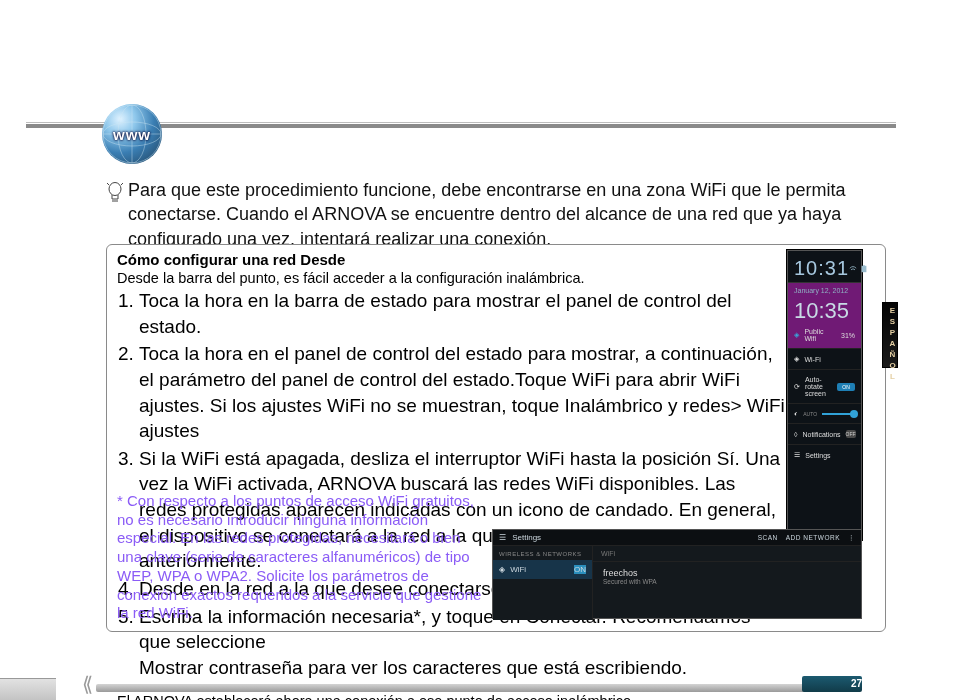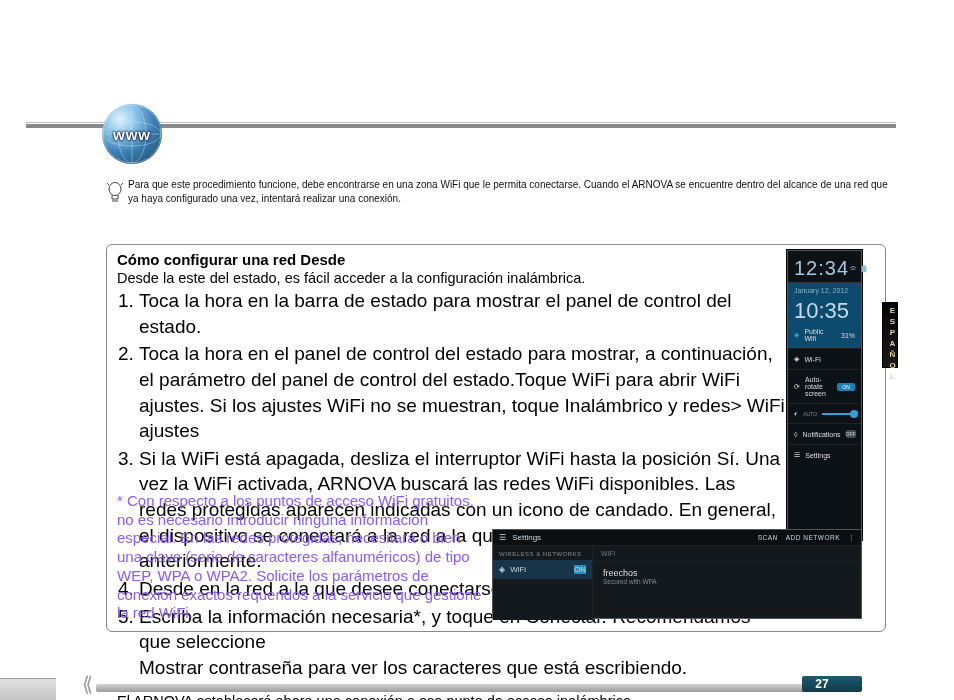--- a/index.html
+++ b/index.html
@@ -10,21 +10,21 @@
   .hrule-thin { position: absolute; left: 26px; top: 74px; width: 870px; height: 1px; background: #bdbdbd; }
   .hrule-thick { position: absolute; left: 26px; top: 76px; width: 870px; height: 4px; background: #8a8a8a; }
 
   .globe { position: absolute; left: 102px; top: 56px; width: 60px; height: 60px; }
   .globe-circle { width: 60px; height: 60px; border-radius: 50%; background: radial-gradient(circle at 30% 25%, #dff2ff 0%, #8fc8ec 25%, #3a7eb3 55%, #1e3d57 100%); position: absolute; }
   .globe-grid { position: absolute; width: 60px; height: 60px; border-radius: 50%; }
   .globe-www { position: absolute; width: 60px; text-align: center; top: 50%; transform: translateY(-50%); font-weight: 800; color: #fff; font-size: 15px; letter-spacing: 1px; text-shadow: 0 0 3px #003, 0 0 2px #003; font-family: Arial, sans-serif; }
 
   .title { position: absolute; left: 190px; top: 78px; font-size: 28px; font-family: "Arial Black","Impact",sans-serif; font-weight: 900; letter-spacing: 3px; background: linear-gradient(#555,#111); -webkit-background-clip: text; background-clip: text; color: transparent; text-transform: uppercase; }
 
-  .intro { position: absolute; left: 128px; top: 130px; width: 760px; font-size: 10px; line-height: 1.35; color: #111; }
+  .intro { position: absolute; left: 128px; top: 130px; width: 760px; font-size: 18px; line-height: 1.35; color: #111; }
   .tip-icon { position: absolute; left: 106px; top: 134px; width: 18px; height: 22px; }
 
   .box { position: absolute; left: 106px; top: 196px; width: 780px; height: 388px; border: 1px solid #8a8a8a; border-radius: 6px; padding: 6px 10px; background: #fff; }
   .box-title { font-weight: 700; font-size: 15px; font-family: Arial, sans-serif; }
   .box-intro { font-size: 14.5px; margin-top: 2px; }
   ol.steps { margin-top: 2px; padding-left: 22px; font-size: 19px; line-height: 1.35; width: 670px; }
   ol.steps li { margin-bottom: 2px; }
   .conclusion { margin-top: 12px; font-size: 14.5px; }
   .footnote { position: absolute; left: 10px; bottom: 8px; width: 370px; font-size: 15px; line-height: 1.25; color: #8b5cf6; }
 
@@ -34,42 +34,42 @@
   .shot1 .clock-ic { display: inline-flex; gap: 3px; }
   .shot1 .sep { height: 1px; background: #333; margin: 0 0 0 0; }
   .shot1 .panel { padding: 0; }
   .shot1 .phdr { padding: 4px 6px; color: #8fb0c3; font-size: 7px; display: flex; justify-content: space-between; }
   .shot1 .prow { padding: 6px 6px; display: flex; align-items: center; gap: 5px; border-top: 1px solid #222; font-size: 7px; color: #ddd; }
   .shot1 .prow .grow { flex: 1; }
   .shot1 .toggle-on { width: 18px; height: 8px; background: #1e7fb5; border-radius: 2px; font-size: 5px; color: #fff; text-align: center; line-height: 8px; }
   .shot1 .toggle-off { width: 18px; height: 8px; background: #4a4a4a; border-radius: 2px; font-size: 5px; color: #ccc; text-align: center; line-height: 8px; }
   .shot1 .slider { flex: 1; height: 2px; background: #31a2d8; position: relative; }
   .shot1 .slider::after { content: ""; position: absolute; right: -3px; top: -3px; width: 8px; height: 8px; border-radius: 50%; background: #31a2d8; }
-  .shot1 .panel-top { background: #0c4a6e; }
+  .shot1 .panel-top { background: #701a75; }
   .shot1 .bigtime { font-size: 22px; font-weight: 200; color: #c8dae4; padding: 0 6px 4px; }
   .shot1 .wifi-ic { color: #3aa3d8; }
 
   .shot2 { position: absolute; right: 92px; bottom: 129px; width: 370px; height: 90px; background: #14191d; border: 1px solid #555; color: #cbd6dd; font-size: 8px; }
   .shot2 .top { height: 16px; background: #0c0f12; display: flex; align-items: center; padding: 0 6px; gap: 6px; border-bottom: 1px solid #222; }
   .shot2 .top .right { margin-left: auto; display: flex; gap: 8px; font-size: 6.5px; letter-spacing: 0.5px; }
   .shot2 .cols { display: flex; height: 74px; }
   .shot2 .side { width: 100px; background: #14191d; border-right: 1px solid #222; }
   .shot2 .side .cat { font-size: 6px; color: #888; padding: 5px 6px 3px; letter-spacing: 0.5px; }
   .shot2 .side .srow { padding: 5px 6px; display: flex; align-items: center; gap: 5px; background: #173449; font-size: 8px; }
   .shot2 .main { flex: 1; }
   .shot2 .main .mhdr { font-size: 7px; color: #777; padding: 4px 8px; border-bottom: 1px solid #222; }
   .shot2 .main .net { padding: 6px 10px; }
   .shot2 .main .net .nname { font-size: 9px; color: #ddd; }
   .shot2 .main .net .nsec { font-size: 6.5px; color: #888; }
 
   .lang-tab { position: absolute; right: 56px; top: 254px; width: 16px; height: 66px; background: linear-gradient(#050505,#1a1a1a); border: 1px solid #000; color: #e4cfa3; font-size: 8px; letter-spacing: 2px; writing-mode: vertical-rl; text-orientation: upright; text-align: center; padding-top: 3px; font-weight: 700; }
 
   .foot-rule { position: absolute; left: 96px; bottom: 56px; width: 760px; height: 8px; background: linear-gradient(#d4d4d4,#9a9a9a); border-radius: 2px; }
   .foot-bracket { position: absolute; left: 82px; bottom: 52px; color: #9a9a9a; font-size: 20px; font-weight: 300; letter-spacing: -6px; }
-  .page-num { position: absolute; right: 92px; bottom: 56px; width: 60px; height: 16px; background: linear-gradient(#1c5a70,#113b49); color: #fff; font-size: 12px; font-weight: 700; text-align: center; line-height: 16px; padding-right: 20px; border-radius: 2px; }
+  .page-num { position: absolute; right: 92px; bottom: 56px; width: 60px; height: 16px; background: linear-gradient(#1c5a70,#113b49); color: #fff; font-size: 10px; font-weight: 700; text-align: right; line-height: 16px; padding-right: 0; border-radius: 2px; }
 
   .binder { position: absolute; left: 0; bottom: 42px; width: 56px; height: 28px; background: linear-gradient(#e2e2e2,#bcbcbc); border-top: 1px solid #999; border-bottom: 1px solid #999; }
 
   .ic { width: 8px; height: 8px; display: inline-block; }
 </style>
 </head>
 <body>
 
 <div class="page">
 
@@ -95,36 +95,36 @@
     <line x1="6" y1="19" x2="12" y2="19" stroke="#444" stroke-width="1"></line>
     <line x1="3" y1="3" x2="1" y2="1" stroke="#444" stroke-width="1"></line>
     <line x1="15" y1="3" x2="17" y2="1" stroke="#444" stroke-width="1"></line>
     <line x1="9" y1="0" x2="9" y2="-2" stroke="#444" stroke-width="1"></line>
   </svg>
 
   <div class="intro">Para que este procedimiento funcione, debe encontrarse en una zona WiFi que le permita conectarse. Cuando el ARNOVA se encuentre dentro del alcance de una red que ya haya configurado una vez, intentará realizar una conexión.</div>
 
   <div class="box">
     <div class="box-title">Cómo configurar una red Desde</div>
-    <div class="box-intro">Desde la este del estado, es fácil acceder a la configuración inalámbrica.</div>
+    <div class="box-intro">Desde la barra del punto, es fácil acceder a la configuración inalámbrica.</div>
     <ol class="steps">
       <li>Toca la hora en la barra de estado para mostrar el panel de control del estado.</li>
       <li>Toca la hora en el panel de control del estado para mostrar, a continuación, el parámetro del panel de control del estado.Toque WiFi para abrir WiFi ajustes. Si los ajustes WiFi no se muestran, toque Inalámbrico y redes&gt; WiFi ajustes</li>
       <li>Si la WiFi está apagada, desliza el interruptor WiFi hasta la posición Sí. Una vez la WiFi activada, ARNOVA buscará las redes WiFi disponibles. Las redes protegidas aparecen indicadas con un icono de candado. En general, el dispositivo se conectará a la red a la que se haya conectado anteriormente.</li>
       <li>Desde en la red a la que desee conectarse.</li>
       <li style="white-space:pre-line;">Escriba la información necesaria*, y toque en Conectar. Recomendamos que seleccione
 Mostrar contraseña para ver los caracteres que está escribiendo.</li>
     </ol>
     <div class="conclusion">El ARNOVA establecerá ahora una conexión a ese punto de acceso inalámbrico.</div>
     <div class="footnote">* Con respecto a los puntos de acceso WiFi gratuitos, no es necesario introducir ninguna información especial. En las redes protegidas, necesitará o bien una clave (serie de caracteres alfanuméricos) de tipo WEP, WPA o WPA2.  Solicite los parámetros de conexión exactos requeridos a la servicio que gestione la red WiFi.</div>
   </div>
 
   <div class="shot1">
     <div class="clock">
-      <span>12:34</span>
+      <span>10:31</span>
       <span class="clock-ic">
         <svg class="ic" viewBox="0 0 10 10">
             <path d="M1 4 Q5 0 9 4 M2.5 6 Q5 3.5 7.5 6 M5 8 L5 8" stroke="#9bc" stroke-width="1" fill="none"></path>
           </svg>
         <svg class="ic" viewBox="0 0 10 10">
             <rect x="2" y="1" width="6" height="8" fill="#9bc"></rect>
             <rect x="4" y="0" width="2" height="1" fill="#9bc"></rect>
           </svg>
       </span>
     </div>

